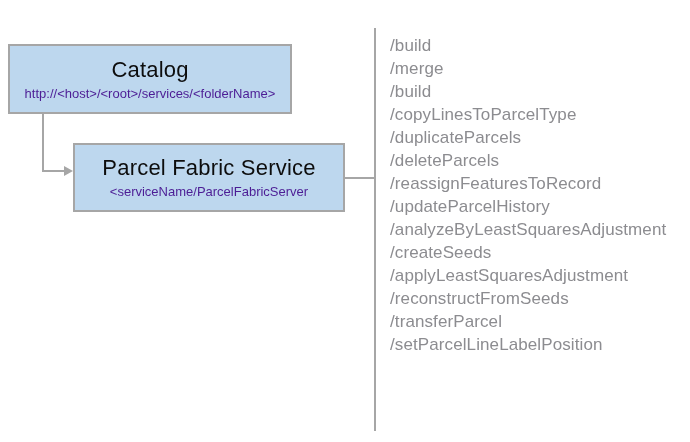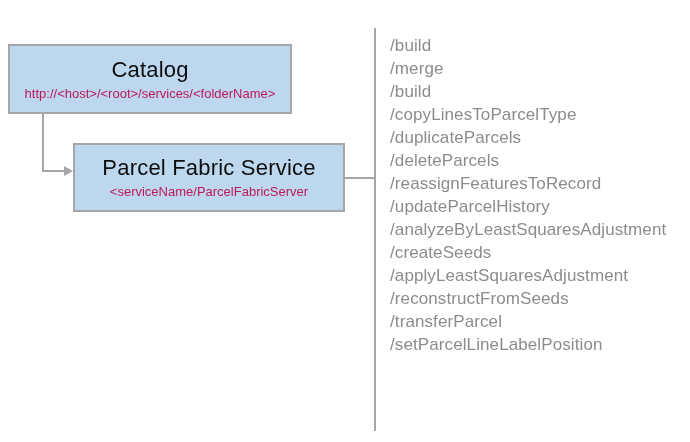--- a/index.html
+++ b/index.html
@@ -43,21 +43,21 @@
     font-size: 22px;
     line-height: 24px;
     color: #0d0d0d;
     letter-spacing: 0.2px;
     white-space: nowrap;
   }
   .box-subtitle {
     font-size: 13px;
     line-height: 15px;
     margin-top: 4px;
-    color: #be185d;
+    color: #4c1d95;
     white-space: nowrap;
   }
   .conn {
     position: absolute;
     background: #a6a6a6;
   }
   .conn-cat-v {
     left: 42px;
     top: 114px;
     width: 2px;

